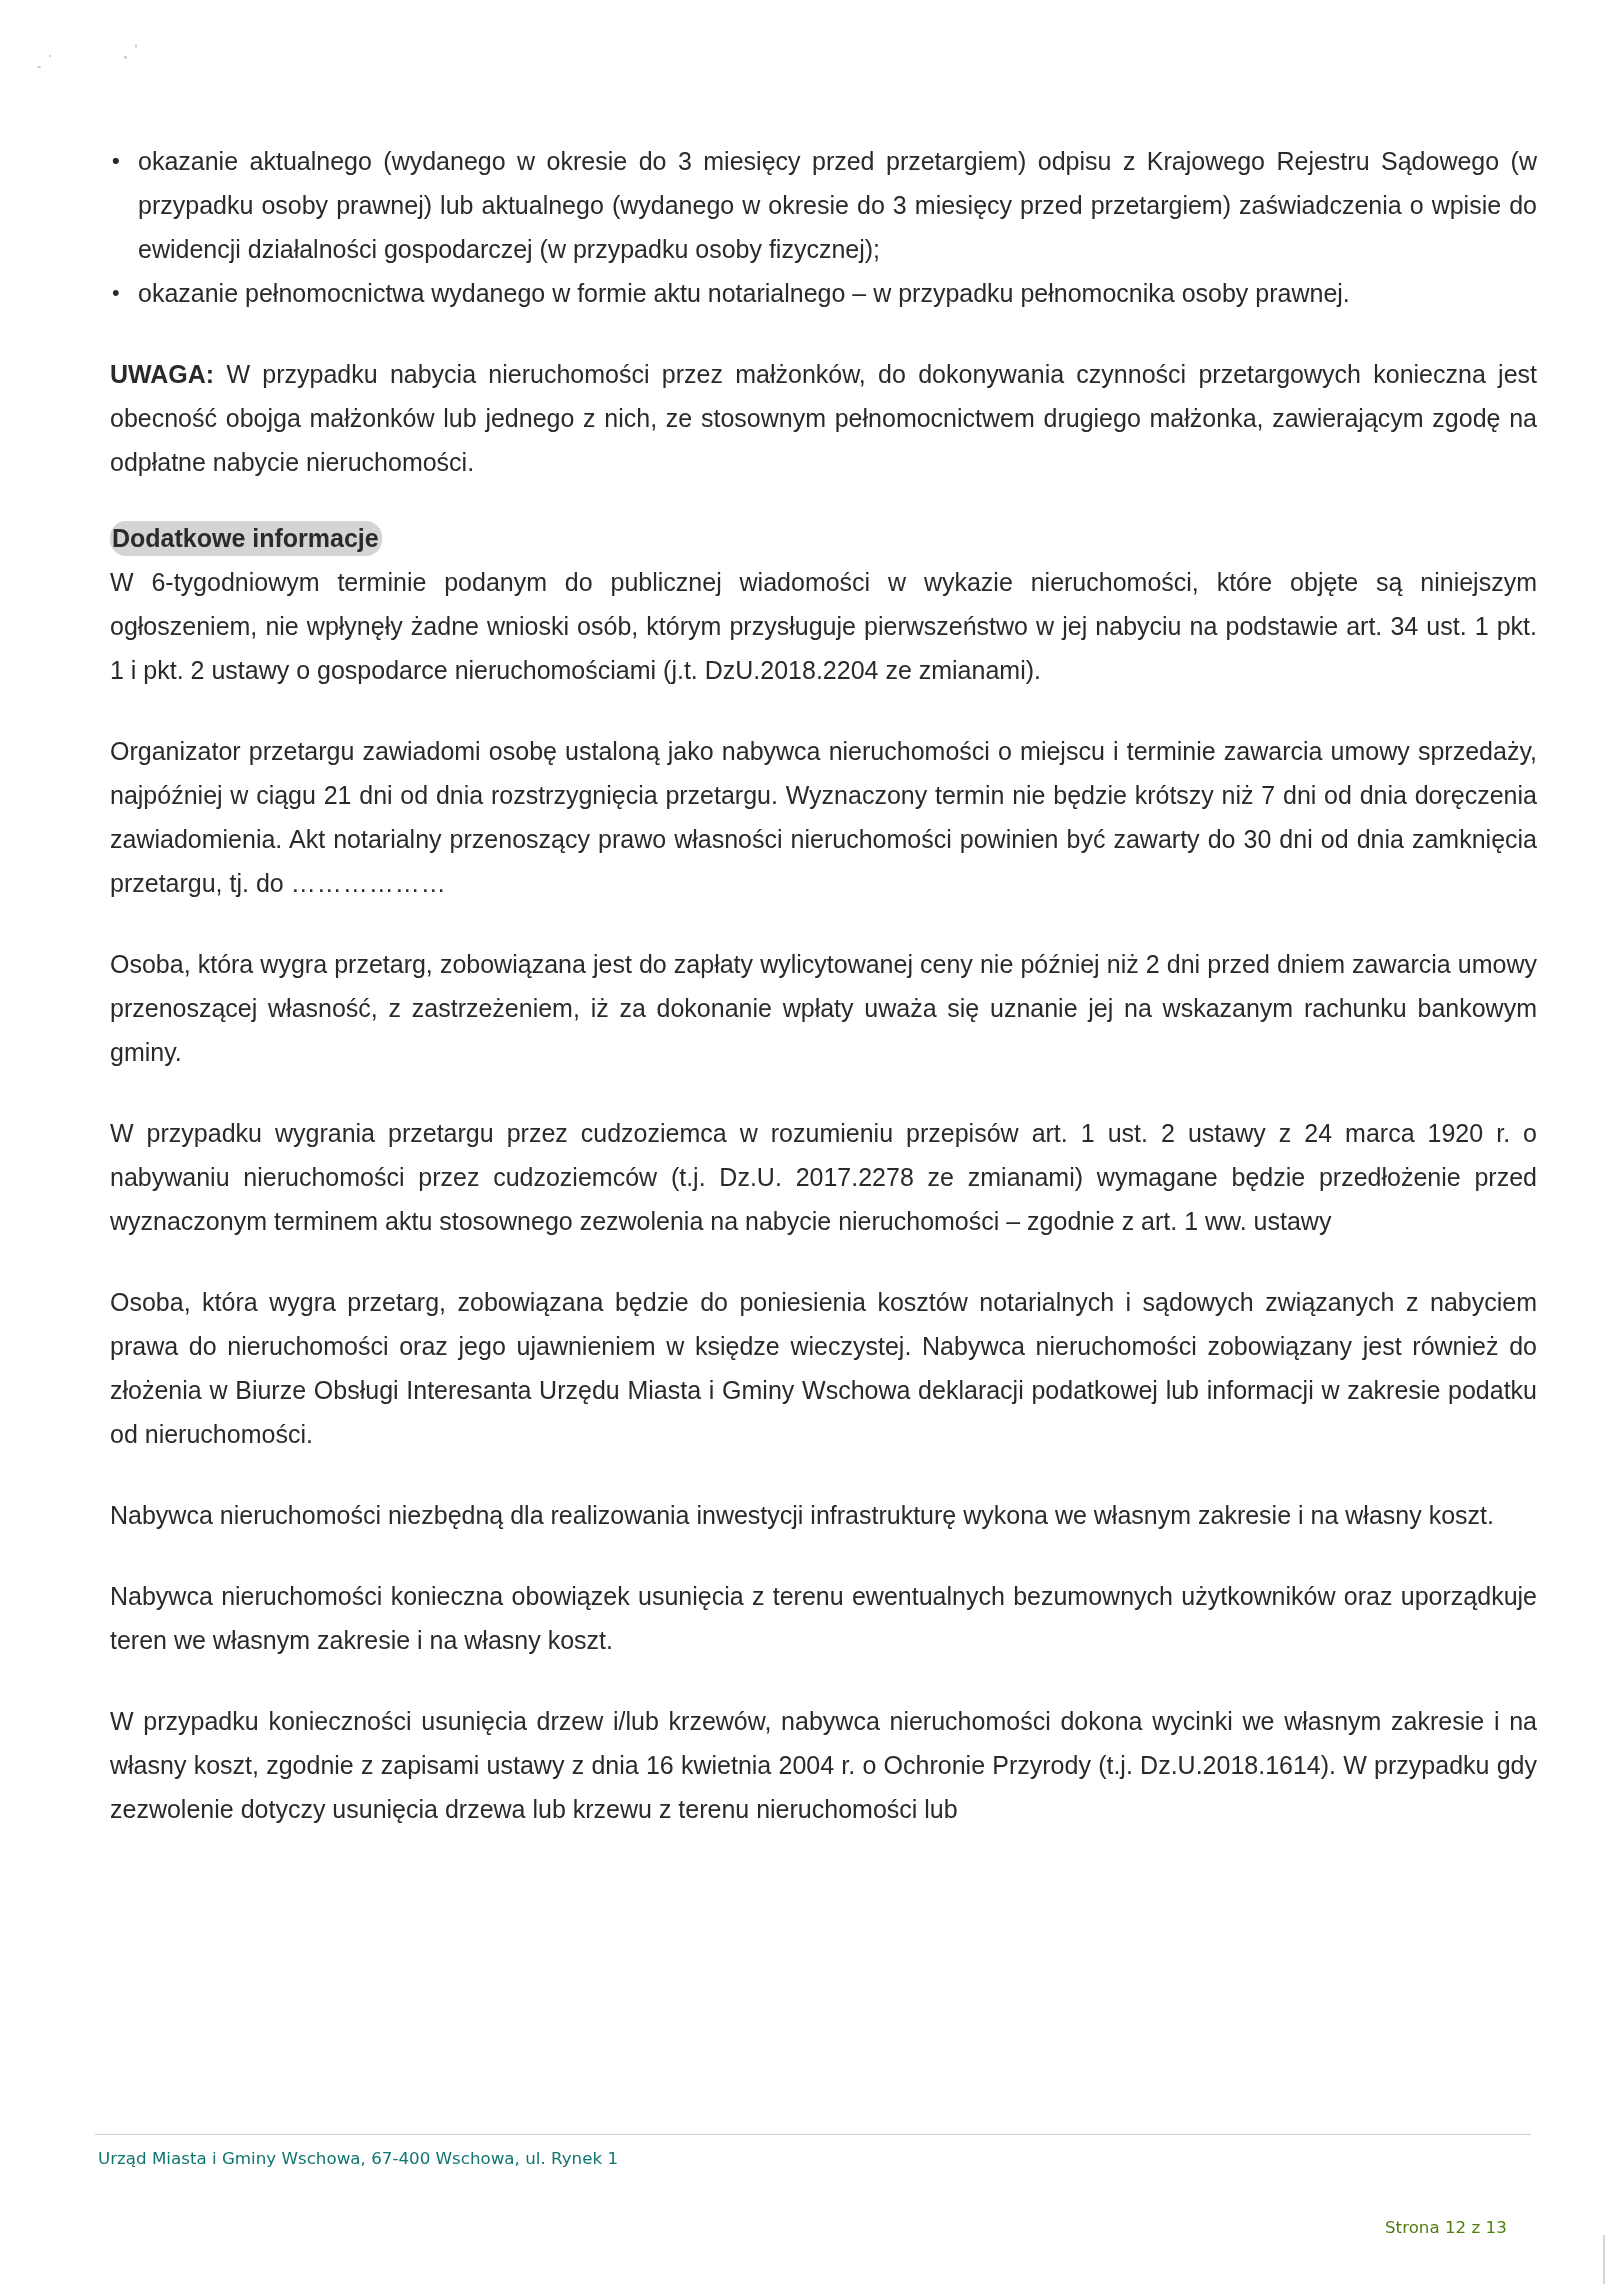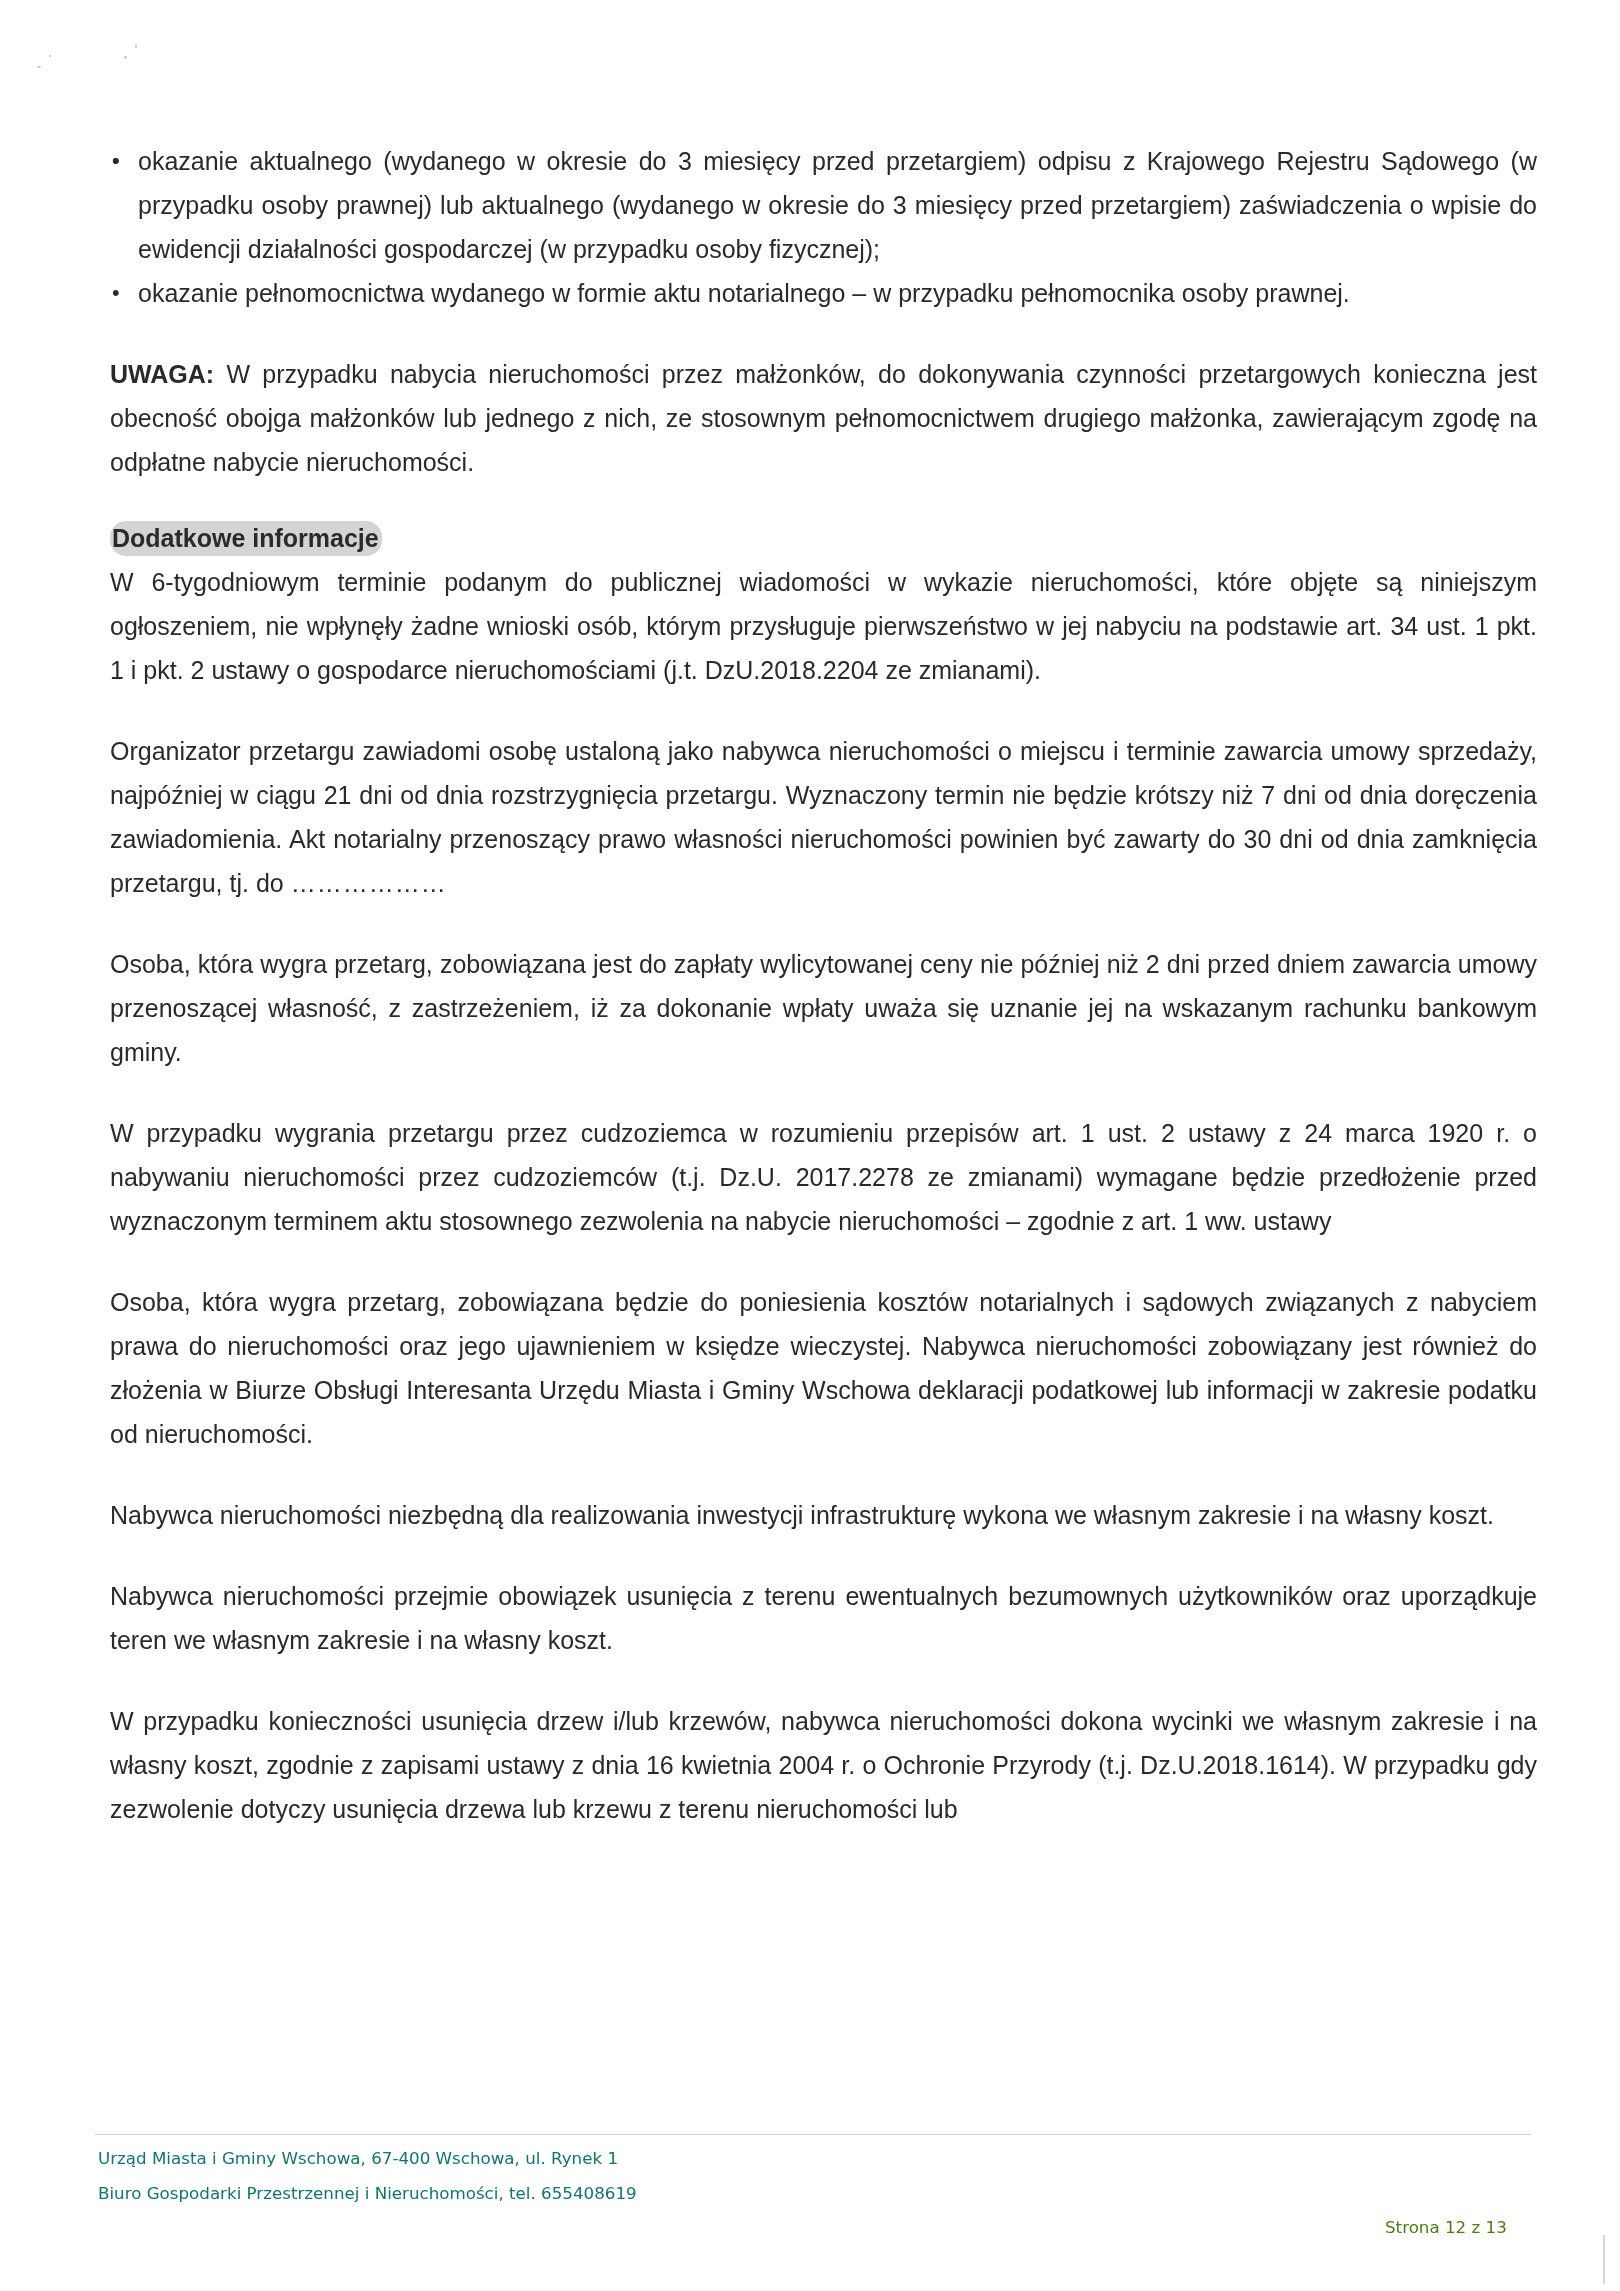--- a/index.html
+++ b/index.html
@@ -132,25 +132,24 @@
   <p class="para-gap"><span>Organizator przetargu zawiadomi osobę ustaloną jako nabywca nieruchomości o miejscu i terminie zawarcia umowy sprzedaży, najpóźniej w ciągu 21 dni od dnia rozstrzygnięcia przetargu. Wyznaczony termin nie będzie krótszy niż 7 dni od dnia doręczenia zawiadomienia. Akt notarialny przenoszący prawo własności nieruchomości powinien być zawarty do 30 dni od dnia zamknięcia przetargu, tj. do </span><span class="dots">………………</span></p>
 
   <p class="para-gap">Osoba, która wygra przetarg, zobowiązana jest do zapłaty wylicytowanej ceny nie później niż 2 dni przed dniem zawarcia umowy przenoszącej własność, z zastrzeżeniem, iż za dokonanie wpłaty uważa się uznanie jej na wskazanym rachunku bankowym gminy.</p>
 
   <p class="para-gap">W przypadku wygrania przetargu przez cudzoziemca w rozumieniu przepisów art. 1 ust. 2 ustawy z 24 marca 1920 r. o nabywaniu nieruchomości przez cudzoziemców (t.j. Dz.U. 2017.2278 ze zmianami) wymagane będzie przedłożenie przed wyznaczonym terminem aktu stosownego zezwolenia na nabycie nieruchomości – zgodnie z art. 1 ww. ustawy</p>
 
   <p class="para-gap">Osoba, która wygra przetarg, zobowiązana będzie do poniesienia kosztów notarialnych i sądowych związanych z nabyciem prawa do nieruchomości oraz jego ujawnieniem w księdze wieczystej. Nabywca nieruchomości zobowiązany jest również do złożenia w Biurze Obsługi Interesanta Urzędu Miasta i Gminy Wschowa deklaracji podatkowej lub informacji w zakresie podatku od nieruchomości.</p>
 
   <p class="para-gap">Nabywca nieruchomości niezbędną dla realizowania inwestycji infrastrukturę wykona we własnym zakresie i na własny koszt.</p>
 
-  <p class="para-gap">Nabywca nieruchomości przejmie obowiązek usunięcia z terenu ewentualnych bezumownych użytkowników oraz uporządkuje teren we własnym zakresie i  na własny koszt.</p>
+  <p class="para-gap">Nabywca nieruchomości konieczna obowiązek usunięcia z terenu ewentualnych bezumownych użytkowników oraz uporządkuje teren we własnym zakresie i  na własny koszt.</p>
 
   <p class="para-gap">W przypadku konieczności usunięcia drzew i/lub krzewów, nabywca nieruchomości dokona wycinki we własnym zakresie i na własny koszt, zgodnie z zapisami ustawy z dnia 16 kwietnia 2004 r. o Ochronie Przyrody (t.j. Dz.U.2018.1614). W przypadku gdy zezwolenie dotyczy usunięcia drzewa lub krzewu z terenu nieruchomości lub</p>
 </div>
 
 <div class="footer-rule"></div>
 <div class="footer">
   <div>Urząd Miasta i Gminy Wschowa, 67-400 Wschowa, ul. Rynek 1</div>
-  <div>Biuro Gospodarki Przestrzennej i Nieruchomości, tel. 655408619</div>
 </div>
 <div class="page-number">Strona 12 z 13</div>
 <div class="right-edge"></div>
 
 
 </body></html>

